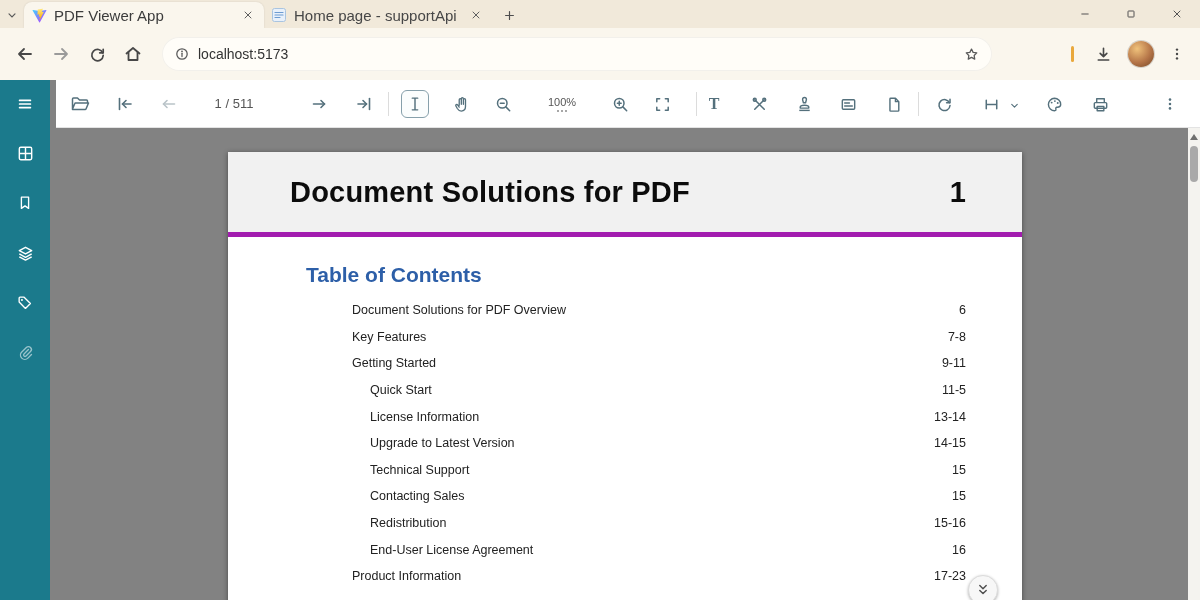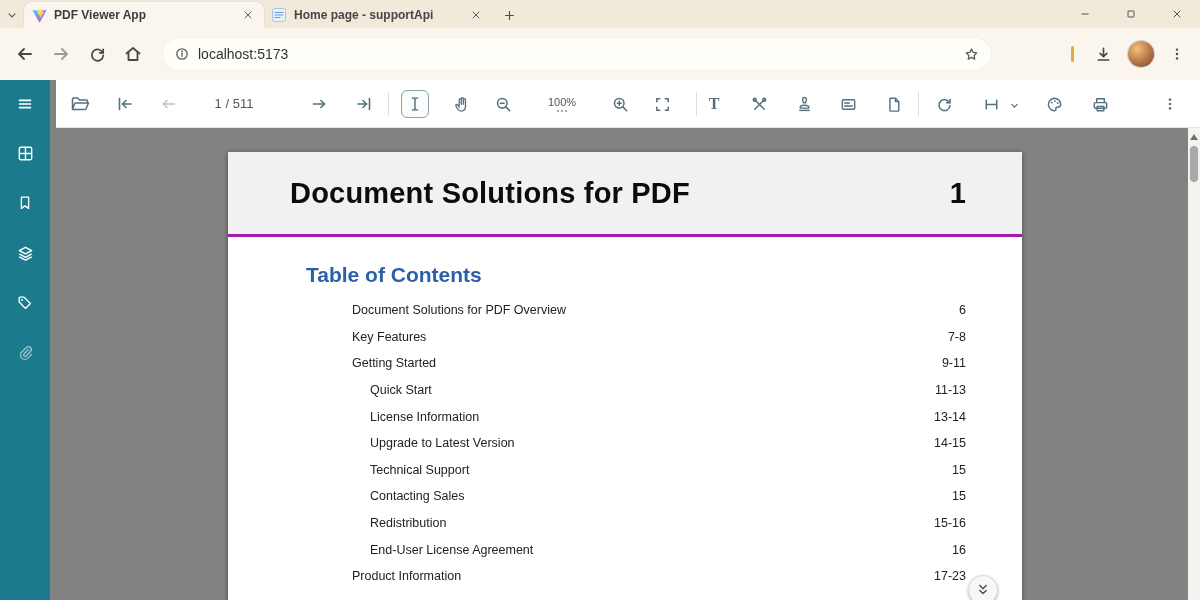--- a/index.html
+++ b/index.html
@@ -2,21 +2,21 @@
 <html><head>
 <meta charset="utf-8">
 <style>
   * { margin:0; padding:0; box-sizing:border-box; }
   html,body { width:1200px; height:600px; font-family:"Liberation Sans", sans-serif; }
   #app { position:relative; width:1200px; height:600px; overflow:hidden; background:#828282; }
 
   
   .tabstrip { position:absolute; top:0; left:0; right:0; height:28px; background:#f1e9da; display:flex; align-items:flex-end; }
   .tab-search { width:24px; height:26px; display:flex; align-items:center; justify-content:center; color:#5a5a5a; }
-  .tab { height:26px; display:flex; align-items:center; padding:0 8px; font-size:12px; color:#3c3c3c; border-radius:8px 8px 0 0;font-weight:bold; }
+  .tab { height:26px; display:flex; align-items:center; padding:0 8px; font-size:15px; color:#3c3c3c; border-radius:8px 8px 0 0; }
   .tab.active { width:240px; background:#faf6ed; box-shadow:0 0 2px rgba(0,0,0,.12); }
   .tab.inactive { width:228px; color:#474747; }
   .tab .favicon { width:15px; height:15px; margin-right:7px; flex:0 0 auto; display:flex; }
   .tab .tab-title { flex:1; white-space:nowrap; overflow:hidden; text-overflow:ellipsis; }
   .tab .tab-close { width:17px; height:17px; margin-left:6px; display:flex; align-items:center; justify-content:center; border-radius:50%; color:#5f5f5f; }
   .new-tab { width:26px; height:26px; display:flex; align-items:center; justify-content:center; color:#4d4d4d; margin-left:4px; }
   .win-controls { position:absolute; right:0; top:0; height:28px; display:flex; }
   .win-btn { width:46px; height:28px; display:flex; align-items:center; justify-content:center; color:#4c4c4c; }
 
   .navbar { position:absolute; top:28px; left:0; right:0; height:52px; background:#faf6ed; display:flex; align-items:center; padding:12px 10px; }
@@ -48,21 +48,21 @@
   .page-indicator { position:absolute; top:10px; left:138px; width:80px; height:28px; line-height:28px; text-align:center; font-size:13px; color:#555; }
   .zoom-ctl { position:absolute; top:8px; left:476px; width:60px; height:32px; display:flex; flex-direction:column; align-items:center; justify-content:center; color:#555; }
   .zoom-ctl .zv { font-size:11px; }
   .zoom-dots { display:flex; gap:2px; margin-top:2px; }
   .zoom-dots i { width:2px; height:2px; border-radius:50%; background:#8a8a8a; }
   .t-letter { font-size:16px; font-weight:700; font-family:"Liberation Serif", serif; }
   .chev-small { position:absolute; top:17px; left:950px; width:16px; height:16px; display:flex; align-items:center; justify-content:center; color:#54707c; }
 
   .vdoc { position:relative; flex:1; background:#828282; overflow:hidden; }
   .pdf-page { position:absolute; left:172px; top:24px; width:794px; height:900px; background:#ffffff; box-shadow:0 1px 5px rgba(0,0,0,.45); }
-  .pg-header { height:85px; background:#f1f1f1; border-bottom:3px solid #a21caf; display:flex; align-items:center; justify-content:space-between; padding:0 56px 0 62px; }
+  .pg-header { height:85px; background:#f1f1f1; border-bottom:5px solid #a21caf; display:flex; align-items:center; justify-content:space-between; padding:0 56px 0 62px; }
   .pg-title { font-size:29px; font-weight:700; color:#0c0c0c; letter-spacing:.2px; }
   .pg-num { font-size:29px; font-weight:700; color:#0c0c0c; }
   .pg-body { padding:0 56px 0 78px; }
   .toc-heading { font-size:21px; font-weight:700; color:#2d5fa8; margin:26px 0 10px; }
   .toc-row { display:flex; align-items:center; justify-content:space-between; height:26.6px; font-size:12.5px; color:#222;gap:12px; }
   .toc-row.lvl1 { padding-left:46px; }
   .toc-row.lvl2 { padding-left:64px; }
   .toc-pages { text-align:right; }
 
   .vscrollbar { position:absolute; right:0; top:0; bottom:0; width:12px; background:#f4f3ef; }
@@ -402,21 +402,21 @@
                 <div class="toc-row lvl1">
                   <span class="toc-label">Key Features</span>
                   <span class="toc-pages">7-8</span>
                 </div>
                 <div class="toc-row lvl1">
                   <span class="toc-label">Getting Started</span>
                   <span class="toc-pages">9-11</span>
                 </div>
                 <div class="toc-row lvl2">
                   <span class="toc-label">Quick Start</span>
-                  <span class="toc-pages">11-13</span>
+                  <span class="toc-pages">11-5</span>
                 </div>
                 <div class="toc-row lvl2">
                   <span class="toc-label">License Information</span>
                   <span class="toc-pages">13-14</span>
                 </div>
                 <div class="toc-row lvl2">
                   <span class="toc-label">Upgrade to Latest Version</span>
                   <span class="toc-pages">14-15</span>
                 </div>
                 <div class="toc-row lvl2">

